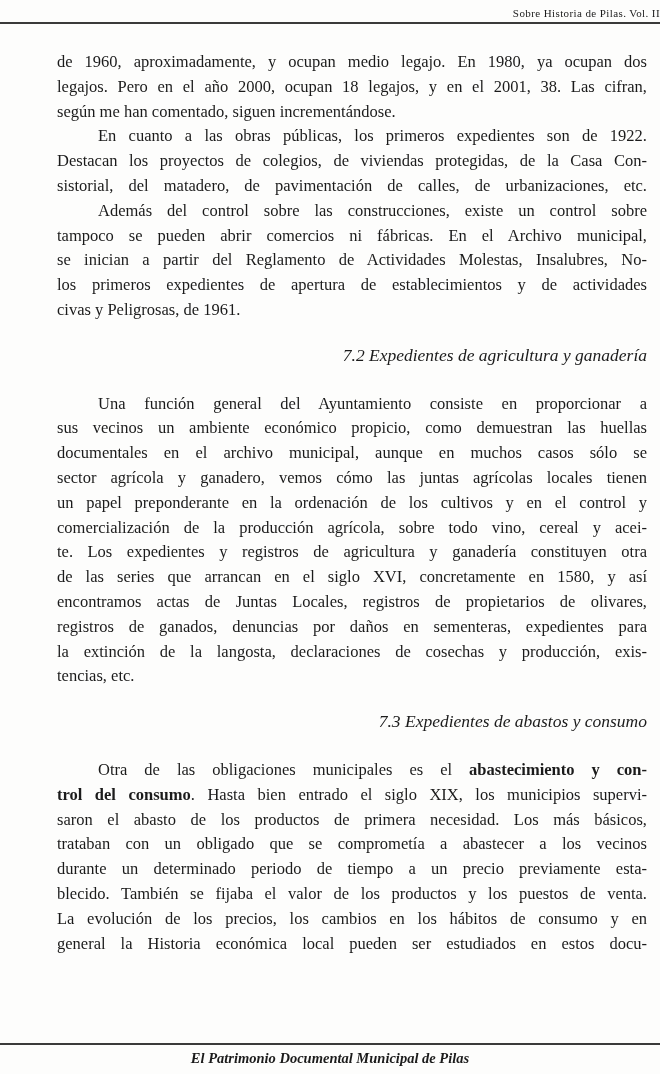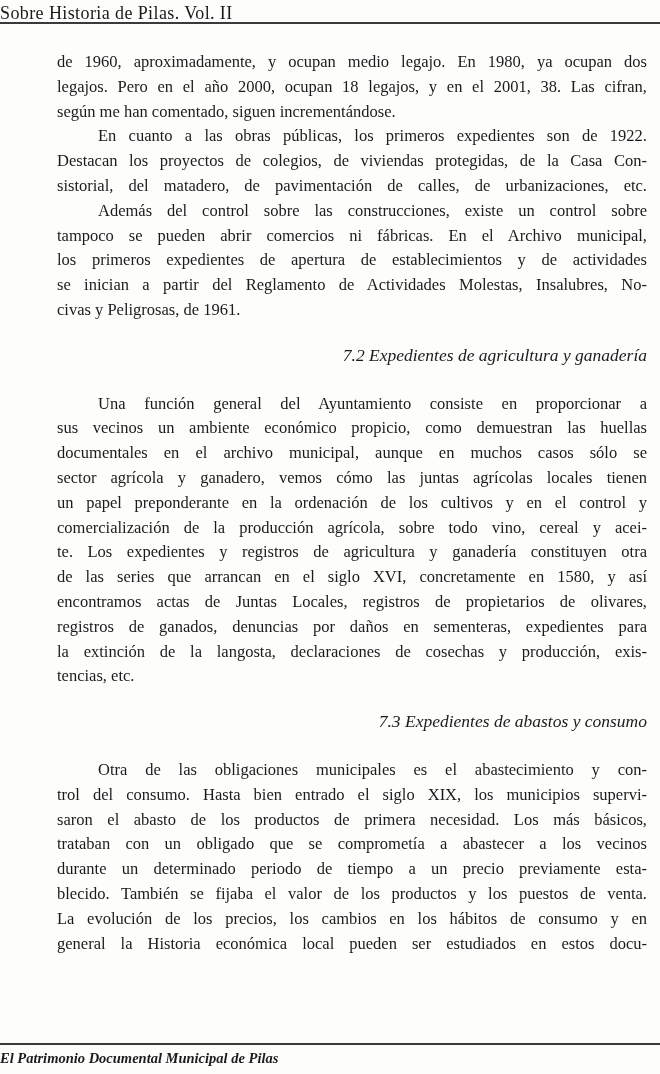--- a/index.html
+++ b/index.html
@@ -13,22 +13,22 @@
     font-family: "Liberation Serif", serif;
   }
 
   
   .page-header {
     position: absolute;
     top: 0; left: 0; right: 0;
     height: 26px;
   }
   .header-title {
-    text-align: left;
-    font-size: 18px;
+    text-align: right;
+    font-size: 11px;
     line-height: 20px;
     padding-top: 3px;
     letter-spacing: 0.4px;
   }
   .header-rule {
     position: absolute;
     top: 22px; left: 0;
     width: 660px; height: 2px;
     background: #3a3a3a;
   }
@@ -45,40 +45,41 @@
   .para { margin: 0; }
   .line {
     text-align: justify;
     text-align-last: justify;
     white-space: nowrap;      
     margin-left: 48px;
   }
   .line span { white-space: normal; }
   .line.no-stretch { text-align-last: left; }
   .line.indent { padding-left: 41px; }
-  .bold { font-weight: 400; }
+  .bold { font-weight: 700; }
   .heading {
     margin: 20px 0 24px 0;
     padding-left: 45px;
     font-style: italic;
     font-size: 17.5px;
     text-align: right;
   }
 
   
   .footer-rule {
     position: absolute;
     top: 1043px; left: 0;
     width: 660px; height: 1.8px;
     background: #3a3a3a;
   }
   .footer-title {
     position: absolute;
     top: 1050px; left: 0;
     width: 660px;
+    text-align: center;
     font-weight: 700;
     font-style: italic;
     font-size: 14.5px;
   }
 </style>
 </head>
 <body>
 
 <div class="page-header">
   <div class="header-title">Sobre Historia de Pilas. Vol. II</div>
@@ -92,22 +93,22 @@
       <div class="line no-stretch"><span>según me han comentado, siguen incrementándose.</span></div>
     </div>
     <div class="para">
       <div class="line indent"><span>En cuanto a las obras públicas, los primeros expedientes son de 1922.</span></div>
       <div class="line"><span>Destacan los proyectos de colegios, de viviendas protegidas, de la Casa Con-</span></div>
       <div class="line"><span>sistorial, del matadero, de pavimentación de calles, de urbanizaciones, etc.</span></div>
     </div>
     <div class="para">
       <div class="line indent"><span>Además del control sobre las construcciones, existe un control sobre</span></div>
       <div class="line"><span>tampoco se pueden abrir comercios ni fábricas. En el Archivo municipal,</span></div>
+      <div class="line"><span>se inician a partir del Reglamento de Actividades Molestas, Insalubres, No-</span></div>
       <div class="line"><span>los primeros expedientes de apertura de establecimientos y de actividades</span></div>
-      <div class="line"><span>se inician a partir del Reglamento de Actividades Molestas, Insalubres, No-</span></div>
       <div class="line no-stretch"><span>civas y Peligrosas, de 1961.</span></div>
     </div>
     <div class="heading">7.2 Expedientes de agricultura y ganadería</div>
     <div class="para">
       <div class="line indent"><span>Una función general del Ayuntamiento consiste en proporcionar a</span></div>
       <div class="line"><span>sus vecinos un ambiente económico propicio, como demuestran las huellas</span></div>
       <div class="line"><span>documentales en el archivo municipal, aunque en muchos casos sólo se</span></div>
       <div class="line"><span>sector agrícola y ganadero, vemos cómo las juntas agrícolas locales tienen</span></div>
       <div class="line"><span>un papel preponderante en la ordenación de los cultivos y en el control y</span></div>
       <div class="line"><span>comercialización de la producción agrícola, sobre todo vino, cereal y acei-</span></div>

